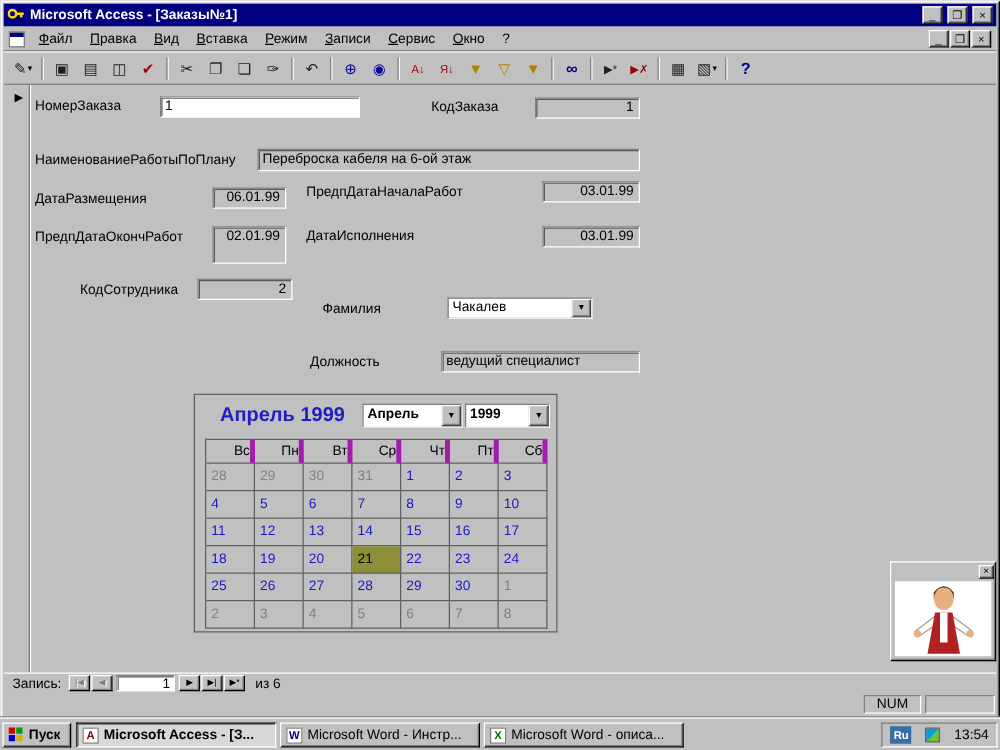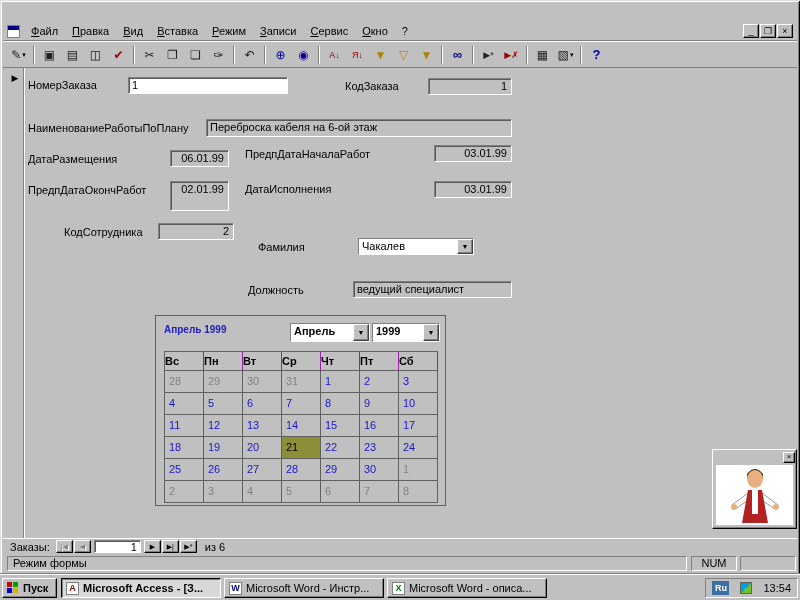--- a/index.html
+++ b/index.html
@@ -52,31 +52,31 @@
   .f7{left:242px;top:115px} .v7{left:431px;top:113px;width:78px;height:17px}
   .f8{left:61px;top:158px}  .v8{left:155px;top:155px;width:76px;height:17px}
   .f9{left:255px;top:173px} .v9{left:355px;top:170px;width:116px;height:17px}
   .f10{left:245px;top:216px}.v10{left:350px;top:213px;width:159px;height:17px}
   .combo{display:flex;align-items:stretch;padding:0}
   .combo-val{flex:1;background:#fff;padding:1px 3px;line-height:12px;overflow:hidden;white-space:nowrap}
   .combo-btn{width:16px;background:#c0c0c0;border:1px solid;border-color:#fff #404040 #404040 #fff;
     box-shadow:inset -1px -1px 0 #808080;font-size:7px;display:flex;align-items:center;justify-content:center;color:#000}
   
   .calendar{position:absolute;left:152px;top:247px;width:291px;height:191px;background:#c0c0c0;border:1px solid #606060}
-  .cal-title{position:absolute;left:8px;top:8px;font-size:10px;font-weight:bold;color:#2020c0}
+  .cal-title{position:absolute;left:20px;top:8px;font-size:16px;font-weight:bold;color:#2020c0}
   .cal-combo{position:absolute;height:19px;background:#c0c0c0;border:1px solid;border-color:#808080 #fff #fff #808080;
     box-shadow:inset 1px 1px 0 #5a5a5a;display:flex;align-items:stretch}
   .cal-combo .combo-val{font-weight:bold}
   .cal-combo.month{left:134px;top:7px;width:80px}
   .cal-combo.year{left:216px;top:7px;width:68px}
   .cal-grid{position:absolute;left:8px;width:274px;display:grid;grid-template-columns:repeat(7,39px);border-left:1px solid #606060}
   .cal-grid.head{top:35px;border-top:1px solid #606060}
   .cal-grid.days{top:55px}
-  .cal-head-cell{height:19px;border-right:1px solid #a21caf;border-bottom:1px solid #606060;
-    font-weight:bold;text-align:left;line-height:18px}
+  .cal-head-cell{height:19px;border-right:4px solid #a21caf;border-bottom:1px solid #606060;
+    font-weight:normal;text-align:right;line-height:18px}
   .cal-cell{height:22px;border-right:1px solid #606060;border-bottom:1px solid #606060;
     color:#1818c8;padding-left:4px;line-height:21px}
   .cal-cell.dim{color:#808080}
   .cal-cell.sel{background:#8e8e38;color:#000}
   
   .recnav{position:absolute;left:3px;top:538px;right:3px;height:16px;display:flex;align-items:center;gap:2px;padding-left:7px;
     border-top:1px solid #fff}
   .rn-label{margin-right:4px}
   .rn-btns{display:flex;gap:1px}
   .rnbtn{width:17px;height:13px;background:#c0c0c0;border:1px solid;border-color:#fff #000 #000 #fff;
@@ -121,20 +121,35 @@
   .obtn{width:12px;height:11px;background:#c0c0c0;border:1px solid;border-color:#fff #000 #000 #fff;
     box-shadow:inset -1px -1px 0 #808080;font-size:8px;line-height:8px;padding:0;font-family:inherit}
   .overlay-body{position:absolute;left:3px;top:15px;right:3px;bottom:3px;background:#fff;
     display:flex;align-items:flex-end;justify-content:center;overflow:hidden}
 </style>
 </head>
 <body>
 
 <div class="screen">
 
+  <div class="titlebar">
+    <span class="app-icon">
+      <svg width="14" height="12" viewBox="0 0 14 12">
+        <circle cx="4" cy="6" r="3" fill="none" stroke="#ffd700" stroke-width="2"></circle>
+        <rect x="7" y="5" width="6" height="2" fill="#ffd700"></rect>
+        <rect x="10" y="7" width="2" height="2" fill="#ffd700"></rect>
+      </svg>
+    </span>
+    <span class="title-text">Microsoft Access - [Заказы№1]</span>
+    <span class="winbtns">
+      <button class="wbtn">_</button>
+      <button class="wbtn">❐</button>
+      <button class="wbtn">×</button>
+    </span>
+  </div>
 
   <div class="menubar">
     <span class="form-icon"></span>
     <nav class="menu-items">
 
     <span class="menu-item">Файл</span>
         <span class="menu-item">Правка</span>
         <span class="menu-item">Вид</span>
         <span class="menu-item">Вставка</span>
         <span class="menu-item">Режим</span>
@@ -304,38 +319,37 @@
         <path d="M34,26 L50,38 l-3,4 L32,32 Z" fill="#fff" stroke="#999"></path>
         <path d="M14,56 L20,23 h14 L40,56 Z" fill="#b22222"></path>
         <rect x="24" y="23" width="6" height="24" fill="#fff"></rect>
         <circle cx="6" cy="40" r="3" fill="#e8b080"></circle>
         <circle cx="48" cy="40" r="3" fill="#e8b080"></circle>
       </svg>
     </div>
   </div>
 
   <div class="recnav">
-    <span class="rn-label">Заказы:</span>
+    <span class="rn-label">Запись:</span>
     <span class="rn-btns">
 
     <button class="rnbtn dis">|◀</button>
         <button class="rnbtn dis">◀</button>
       </span>
     <span class="rn-box">1</span>
     <span class="rn-btns">
 
     <button class="rnbtn">▶</button>
         <button class="rnbtn">▶|</button>
         <button class="rnbtn">▶*</button>
       </span>
     <span class="rn-total">из 6</span>
   </div>
 
   <div class="statusbar">
-    <span class="sb-panel sb-mode">Режим формы</span>
     <span class="sb-panel sb-num">NUM</span>
     <span class="sb-panel sb-extra"></span>
   </div>
 
   <div class="taskbar">
     <button class="startbtn">
       <span class="winflag">
         <i class="q-r"></i>
           <i class="q-g"></i>
           <i class="q-b"></i>

